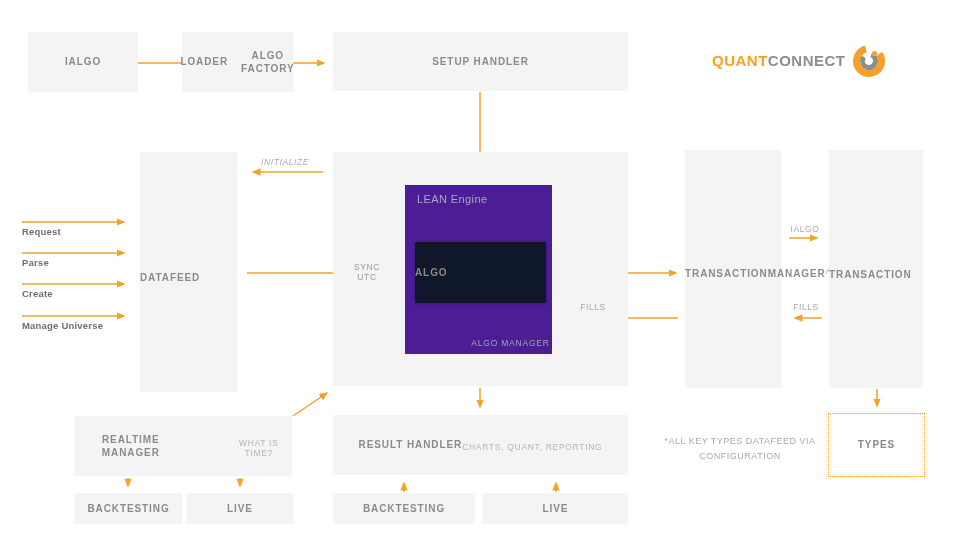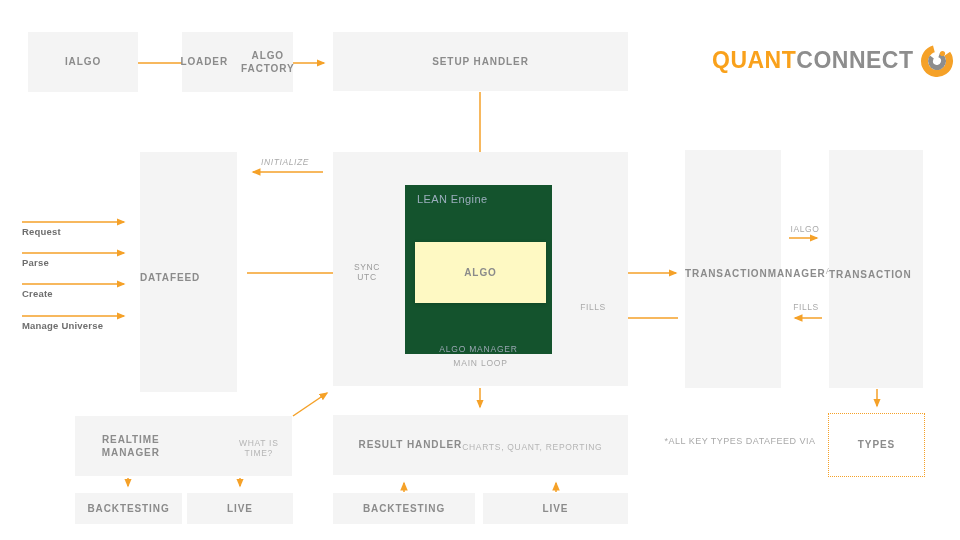--- a/index.html
+++ b/index.html
@@ -8,37 +8,37 @@
     background:#ffffff; font-family:"Liberation Sans", sans-serif;
   }
   .box {
     position:absolute; background:#f4f4f4;
     display:flex; flex-direction:row; align-items:center; justify-content:center;
     text-align:center;
   }
   .box.top-align { justify-content:flex-start; padding-top:12px; box-sizing:border-box; }
   .title { font-size:10px; font-weight:bold; color:#8b8b8b; letter-spacing:0.9px; line-height:1.35; }
   .subtitle { font-size:8.5px; color:#b5b5b5; letter-spacing:0.7px; margin-top:3px; }
-  .blue-box { position:absolute; background:#14532d; }
+  .blue-box { position:absolute; background:#4c1d95; }
   .lean-label { position:absolute; left:12px; top:8px; font-size:11px; color:#9caebe; letter-spacing:0.4px; }
   .algo-box {
-    position:absolute; background:#fef9c3; box-shadow:0 1px 4px rgba(0,0,0,0.18);
-    display:flex; align-items:center; justify-content:center;
+    position:absolute; background:#0f172a; box-shadow:0 1px 4px rgba(0,0,0,0.18);
+    display:flex; align-items:center; 
   }
   .inner-caption { position:absolute; width:100%; text-align:center; font-size:8.5px; color:#9aa7b3; letter-spacing:0.8px; }
   .mainloop-caption { position:absolute; width:100%; text-align:center; font-size:8.5px; color:#a8a8a8; letter-spacing:0.8px; }
   .edge-label { position:absolute; font-size:8.5px; color:#a9a9a9; letter-spacing:0.6px; text-align:center; }
   .flow-label { position:absolute; font-size:9.5px; font-weight:bold; color:#6e6e6e; letter-spacing:0.2px; }
   .note { position:absolute; font-size:9px; color:#a9a9a9; letter-spacing:0.5px; text-align:center; line-height:1.7; }
   .broker-box {
     position:absolute; background:#ffffff; border:1.5px dotted #F5A128;
     display:flex; align-items:center; justify-content:center; box-sizing:border-box;
   }
   .logo { position:absolute; display:flex; align-items:center; }
-  .logo-text { font-size:23px; font-weight:bold; letter-spacing:0.5px; }
+  .logo-text { font-size:15px; font-weight:bold; letter-spacing:0.5px; }
   .logo-quant { color:#F9A11B; }
   .logo-connect { color:#8d8d8d; }
   .arrow-layer { position:absolute; left:0; top:0; width:960px; height:540px; pointer-events:none; }
 </style>
 </head>
 <body>
 
 <div id="canvas">
 
   <svg class="arrow-layer" viewBox="0 0 960 540">
@@ -95,28 +95,27 @@
   </div>
 
   <div class="box top-align" style="left:140px; top:152px; width:97px; height:240px;">
     <div class="title">DATAFEED</div>
   </div>
 
   <div class="box" style="left:333px; top:152px; width:295px; height:234px;"></div>
 
   <div class="blue-box" style="left:405px; top:185px; width:147px; height:169px;">
     <div class="lean-label">LEAN Engine</div>
-    <div class="inner-caption" style="bottom:0;">ALGO MANAGER</div>
+    <div class="inner-caption" style="bottom:6px;padding-left:32px;">ALGO MANAGER</div>
   </div>
 
   <div class="algo-box" style="left:415px; top:242px; width:131px; height:61px;">
     <div class="title">ALGO</div>
   </div>
 
-  <div class="mainloop-caption" style="left:333px; top:358px; width:295px;">MAIN LOOP</div>
 
   <div class="box top-align" style="left:685px; top:150px; width:96px; height:238px; padding-top:10px;">
     <div class="title">TRANSACTION</div>
     <div class="title">MANAGER</div>
     <div class="subtitle">ASYNC FILLS</div>
   </div>
 
   <div class="box top-align" style="left:829px; top:150px; width:94px; height:238px;">
     <div class="title">TRANSACTION</div>
   </div>
@@ -154,15 +153,16 @@
   <div class="edge-label" style="left:786px; top:224px; width:38px;">IALGO</div>
   <div class="edge-label" style="left:791px; top:302px; width:30px;">FILLS</div>
 
   <div class="flow-label" style="left:22px; top:226px;">Request</div>
   <div class="flow-label" style="left:22px; top:257px;text-align:center;">Parse</div>
   <div class="flow-label" style="left:22px; top:288px;">Create</div>
   <div class="flow-label" style="left:22px; top:320px;">Manage Universe</div>
 
   <div class="note" style="left:645px; top:434px; width:190px;">
     <div>*ALL KEY TYPES DATAFEED VIA</div>
+    <div>CONFIGURATION</div>
   </div>
 
 </div>
 
 </body></html>

